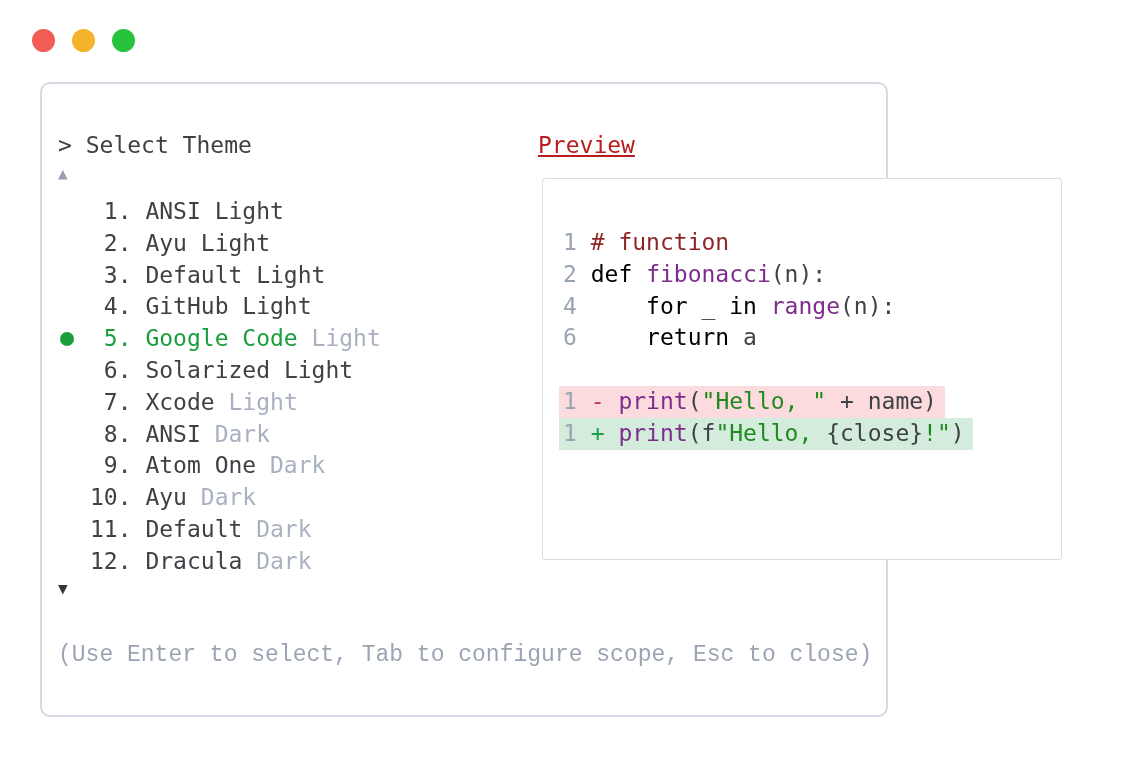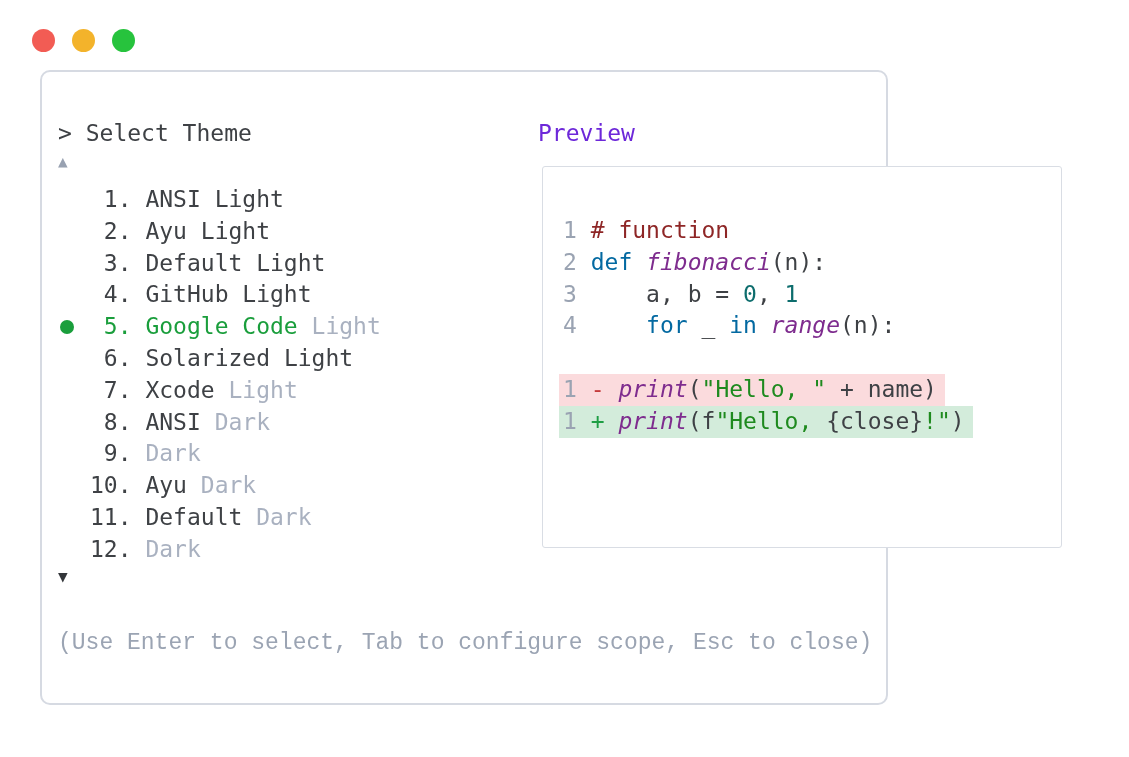--- a/index.html
+++ b/index.html
@@ -3,25 +3,25 @@
 <meta charset="utf-8">
 <title>Theme Picker</title>
 <style>
   html,body{margin:0;padding:0;background:#ffffff;}
   body{width:1129px;height:757px;font-family:"DejaVu Sans Mono",monospace;}
   .stage{position:relative;width:1129px;height:757px;background:#ffffff;overflow:hidden;}
 
   .traffic{position:absolute;left:32px;top:29px;display:flex;gap:17px;}
   .dot{width:23px;height:23px;border-radius:50%;}
 
-  .panel{position:absolute;left:40px;top:70px;width:848px;height:635px;
+  .panel{position:absolute;left:40px;top:82px;width:848px;height:635px;
          border:2px solid #d6dae2;border-radius:10px;background:#ffffff;box-sizing:border-box;}
 
   .prompt{position:absolute;left:16px;top:48px;font-size:23px;color:#3e4145;white-space:pre;}
-  .preview-label{position:absolute;left:496px;top:48px;font-size:23px;color:#6d28d9;}
+  .preview-label{position:absolute;left:496px;top:48px;font-size:23px;color:#b91c1c;text-decoration:underline;}
 
   .scroll-up{position:absolute;left:16px;top:80px;font-size:16px;line-height:19px;color:#98a1b1;}
   .scroll-down{position:absolute;left:16px;top:495px;font-size:16px;line-height:19px;color:#33363a;}
 
   .theme-list{position:absolute;left:0;top:112px;width:500px;}
   .theme-row{display:flex;height:31.8px;line-height:31.8px;font-size:23px;
              color:#3e4145;white-space:pre;padding-left:16px;}
   .bullet{width:32px;position:relative;flex:0 0 32px;}
   .dotmark{position:absolute;left:2px;top:9px;width:14px;height:14px;border-radius:50%;background:#1a9e3c;}
   .theme-row .muted{color:#a9b1c0;}
@@ -32,22 +32,22 @@
   .preview-box{position:absolute;left:500px;top:94px;width:520px;height:382px;
                border:1.5px solid #d9dde4;border-radius:3px;background:#ffffff;
                box-sizing:border-box;padding:48px 0 17px 20px;overflow:hidden;}
   .code-line{height:31.8px;line-height:31.8px;font-size:23px;white-space:pre;color:#3e4145;}
   .hl{display:inline-block;height:31.8px;padding:0 8px 0 4px;margin-left:-4px;}
   .hl.removed{background:#fbdbdd;}
   .hl.added{background:#d3ecdb;}
   .ln{color:#9aa3b2;}
   .tok-plain{color:#3e4145;}
   .tok-comment{color:#8e2626;}
-  .tok-keyword{color:#0369a1;}
-  .tok-func{color:#7e2c8e;font-style:italic;}
+  .tok-keyword{color:#000000;}
+  .tok-func{color:#7e2c8e;}
   .tok-number{color:#0d6d6d;}
   .tok-string{color:#1e8a1e;}
   .tok-minus{color:#c43a3a;}
   .tok-plus{color:#1e9e44;}
 </style>
 </head>
 <body>
 
 <div class="stage">
 
@@ -65,36 +65,36 @@
 
     <div class="theme-list">
         <div class="theme-row"><span class="bullet"></span><span class="num"> 1.</span><span class="name"> ANSI</span><span class="variant"> Light</span></div>
         <div class="theme-row"><span class="bullet"></span><span class="num"> 2.</span><span class="name"> Ayu</span><span class="variant"> Light</span></div>
         <div class="theme-row"><span class="bullet"></span><span class="num"> 3.</span><span class="name"> Default</span><span class="variant"> Light</span></div>
         <div class="theme-row"><span class="bullet"></span><span class="num"> 4.</span><span class="name"> GitHub</span><span class="variant"> Light</span></div>
         <div class="theme-row selected"><span class="bullet"><span class="dotmark"></span></span><span class="num"> 5.</span><span class="name"> Google Code</span><span class="variant muted"> Light</span></div>
         <div class="theme-row"><span class="bullet"></span><span class="num"> 6.</span><span class="name"> Solarized</span><span class="variant"> Light</span></div>
         <div class="theme-row"><span class="bullet"></span><span class="num"> 7.</span><span class="name"> Xcode</span><span class="variant muted"> Light</span></div>
         <div class="theme-row"><span class="bullet"></span><span class="num"> 8.</span><span class="name"> ANSI</span><span class="variant muted"> Dark</span></div>
-        <div class="theme-row"><span class="bullet"></span><span class="num"> 9.</span><span class="variant muted"> Dark</span></div>
+        <div class="theme-row"><span class="bullet"></span><span class="num"> 9.</span><span class="name"> Atom One</span><span class="variant muted"> Dark</span></div>
         <div class="theme-row"><span class="bullet"></span><span class="num">10.</span><span class="name"> Ayu</span><span class="variant muted"> Dark</span></div>
         <div class="theme-row"><span class="bullet"></span><span class="num">11.</span><span class="name"> Default</span><span class="variant muted"> Dark</span></div>
-        <div class="theme-row"><span class="bullet"></span><span class="num">12.</span><span class="variant muted"> Dark</span></div>
+        <div class="theme-row"><span class="bullet"></span><span class="num">12.</span><span class="name"> Dracula</span><span class="variant muted"> Dark</span></div>
       </div>
 
     <div class="scroll-down">▼</div>
 
     <div class="hint">(Use Enter to select, Tab to configure scope, Esc to close)</div>
 
     <div class="preview-label">Preview</div>
 
     <div class="preview-box">
         <div class="code-line"><span><span class="ln">1</span> <span class="tok-comment"># function</span></span></div>
         <div class="code-line"><span><span class="ln">2</span> <span class="tok-keyword">def</span><span class="tok-plain"> </span><span class="tok-func">fibonacci</span><span class="tok-plain">(n):</span></span></div>
-        <div class="code-line"><span><span class="ln">3</span> <span class="tok-plain">    a, b = </span><span class="tok-number">0</span><span class="tok-plain">, </span><span class="tok-number">1</span></span></div>
         <div class="code-line"><span><span class="ln">4</span> <span class="tok-plain">    </span><span class="tok-keyword">for</span><span class="tok-plain"> _ </span><span class="tok-keyword">in</span><span class="tok-plain"> </span><span class="tok-func">range</span><span class="tok-plain">(n):</span></span></div>
+        <div class="code-line"><span><span class="ln">6</span> <span class="tok-keyword">    return</span><span class="tok-plain"> a</span></span></div>
         <div class="code-line"><span><span class="ln"></span></span></div>
         <div class="code-line"><span class="hl removed"><span class="ln">1</span> <span class="tok-minus">- </span><span class="tok-func">print</span><span class="tok-plain">(</span><span class="tok-string">"Hello, "</span><span class="tok-plain"> + name)</span></span></div>
         <div class="code-line"><span class="hl added"><span class="ln">1</span> <span class="tok-plus">+ </span><span class="tok-func">print</span><span class="tok-plain">(f</span><span class="tok-string">"Hello, </span><span class="tok-plain">{close}</span><span class="tok-string">!"</span><span class="tok-plain">)</span></span></div>
       </div>
 
   </div>
 </div>
 
 </body></html>

